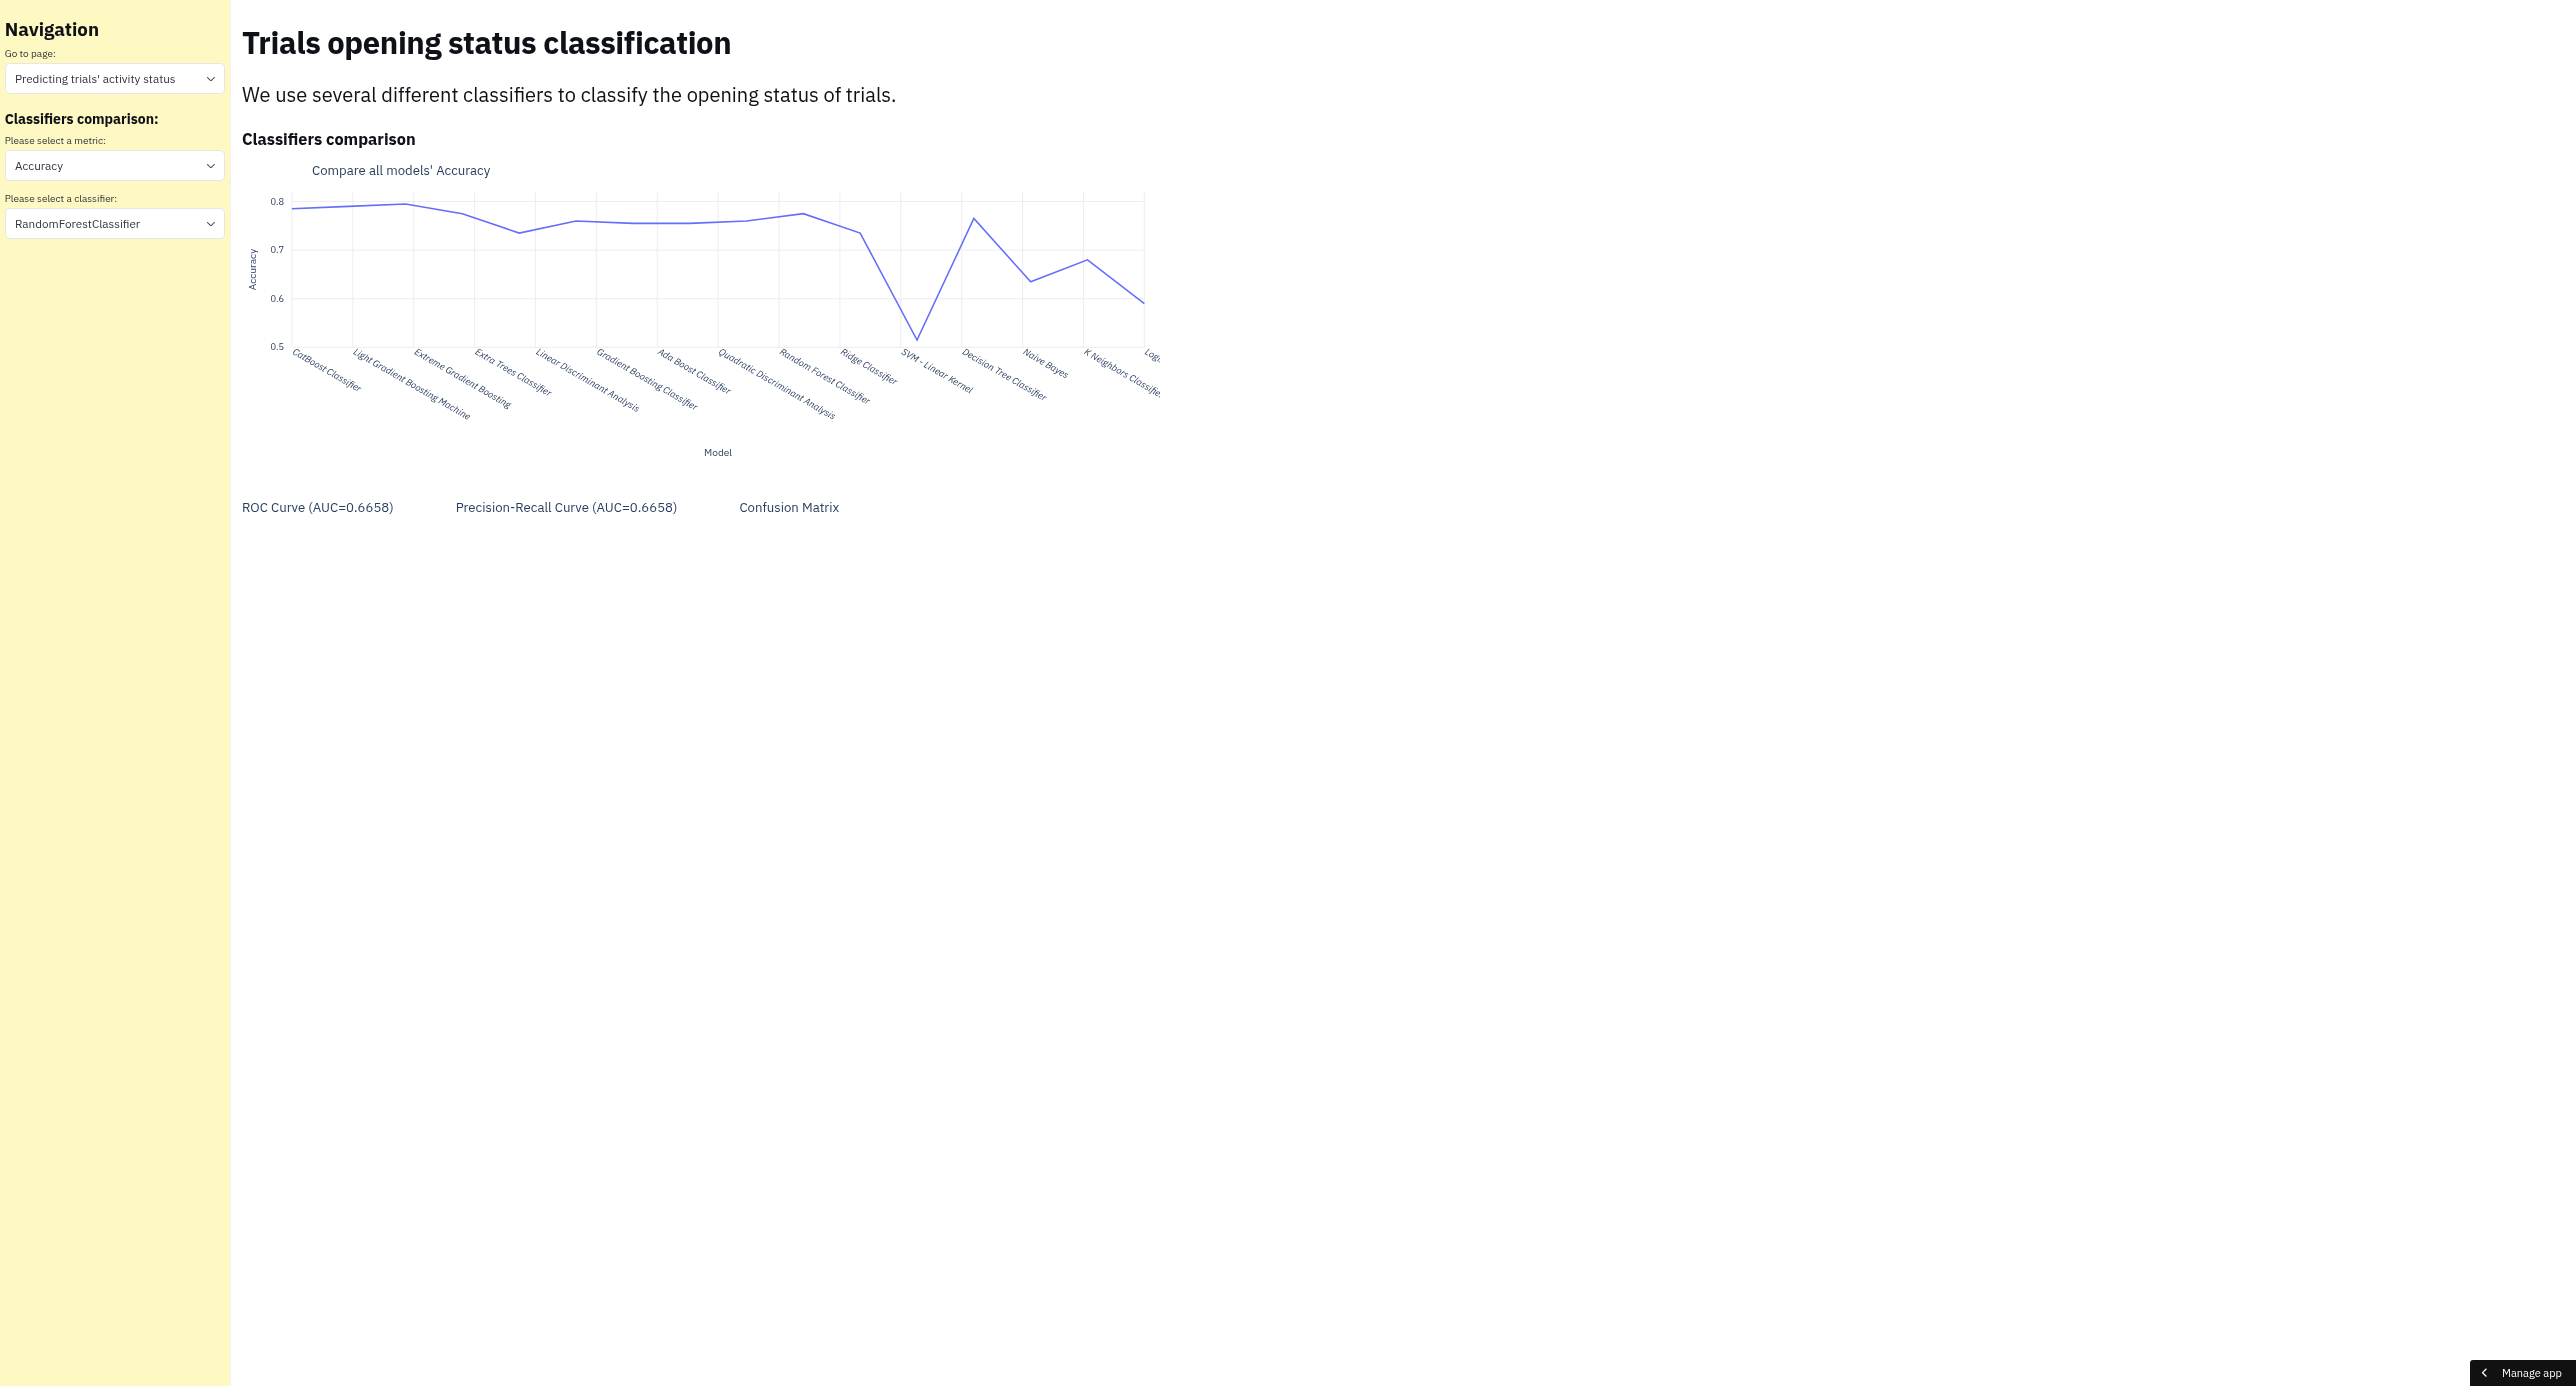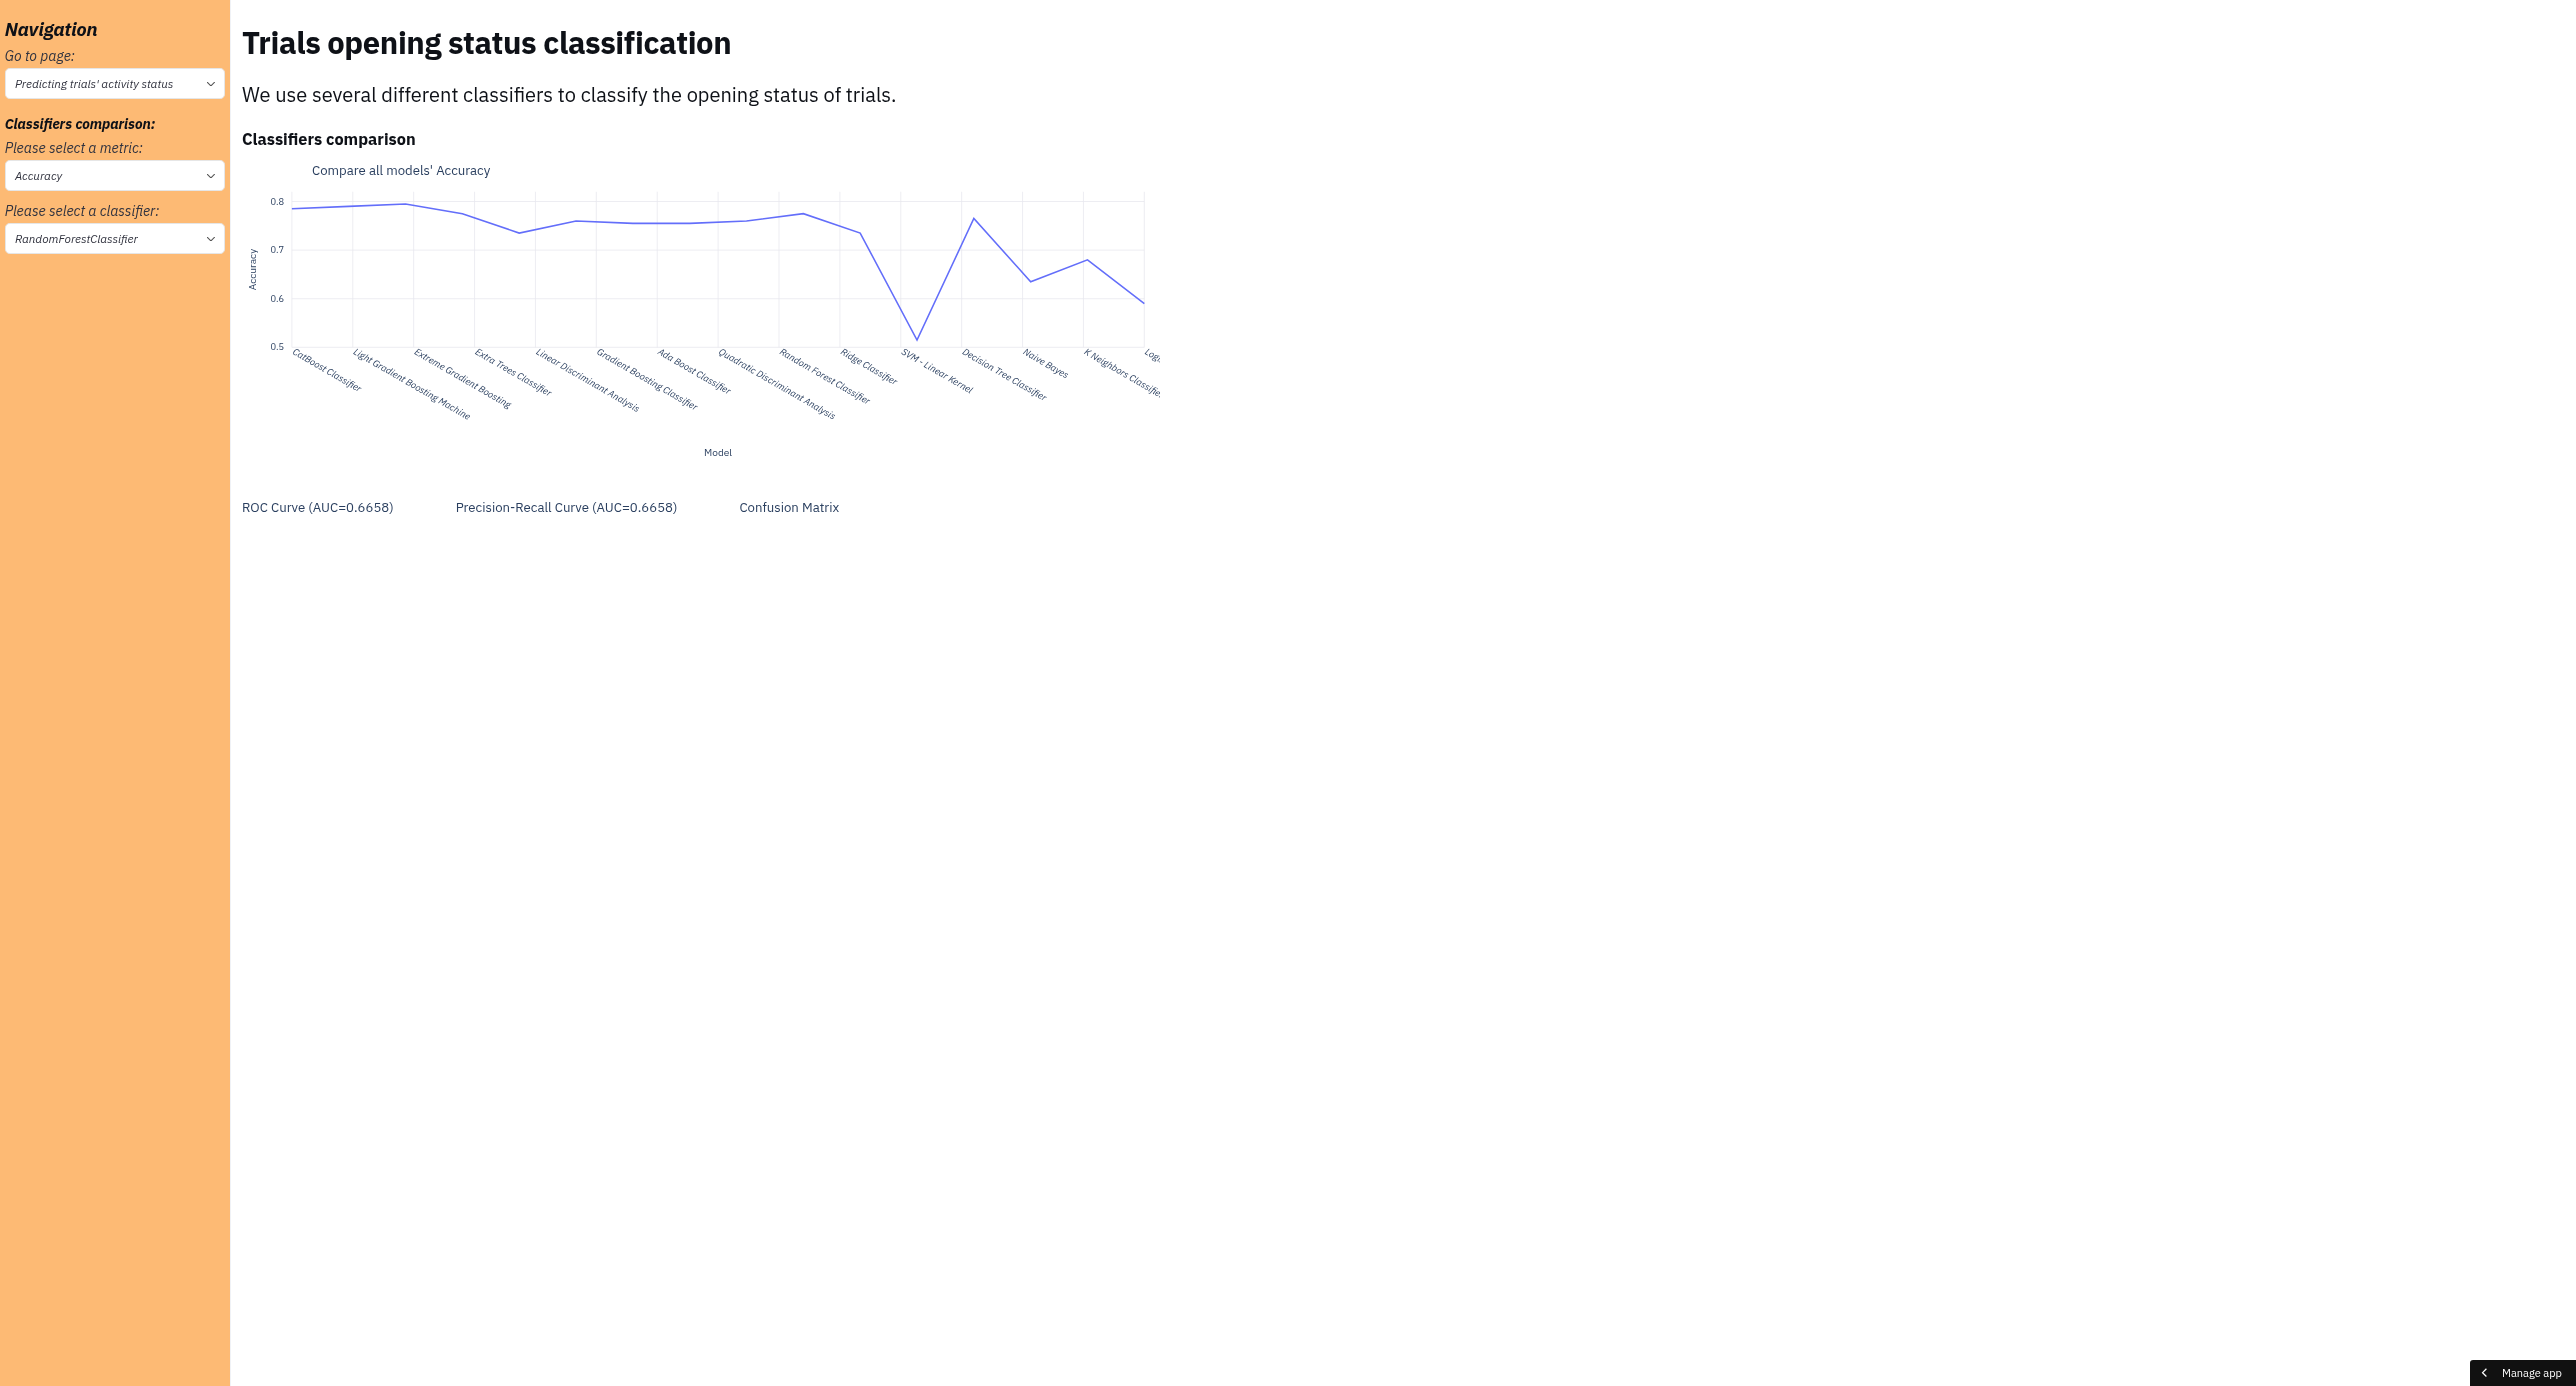--- a/index.html
+++ b/index.html
@@ -10,36 +10,35 @@
     background: #ffffff;
   }
   .app {
     display: flex;
     height: 100vh;
     width: 100vw;
   }
   .sidebar {
     width: 231px;
     flex: 0 0 231px;
-    background: #fdba74;
+    background: #fef9c3;
     border-right: 0.8px solid #f0f2f6;
     padding: 4.7px 4.7px 4.7px 4.7px;
     overflow-y: auto;
-    font-style: italic;
   }
   .sb-inner { padding: 0 0 0 0; }
   .sb-title {
     font-size: 18.7px;
     font-weight: 700;
     color: #0e1117;
     margin: 12.5px 0 6.2px 0;
     padding: 0 0 0 0;
   }
   .sb-label {
-    font-size: 14px;
+    font-size: 10px;
     color: #31333F;
     margin: 4.7px 0 3.1px 0;
   }
   .sb-section-title {
     font-size: 14px;
     font-weight: 700;
     margin-top: 15.6px;
     margin-bottom: 6.2px;
     color: #0e1117;
   }

